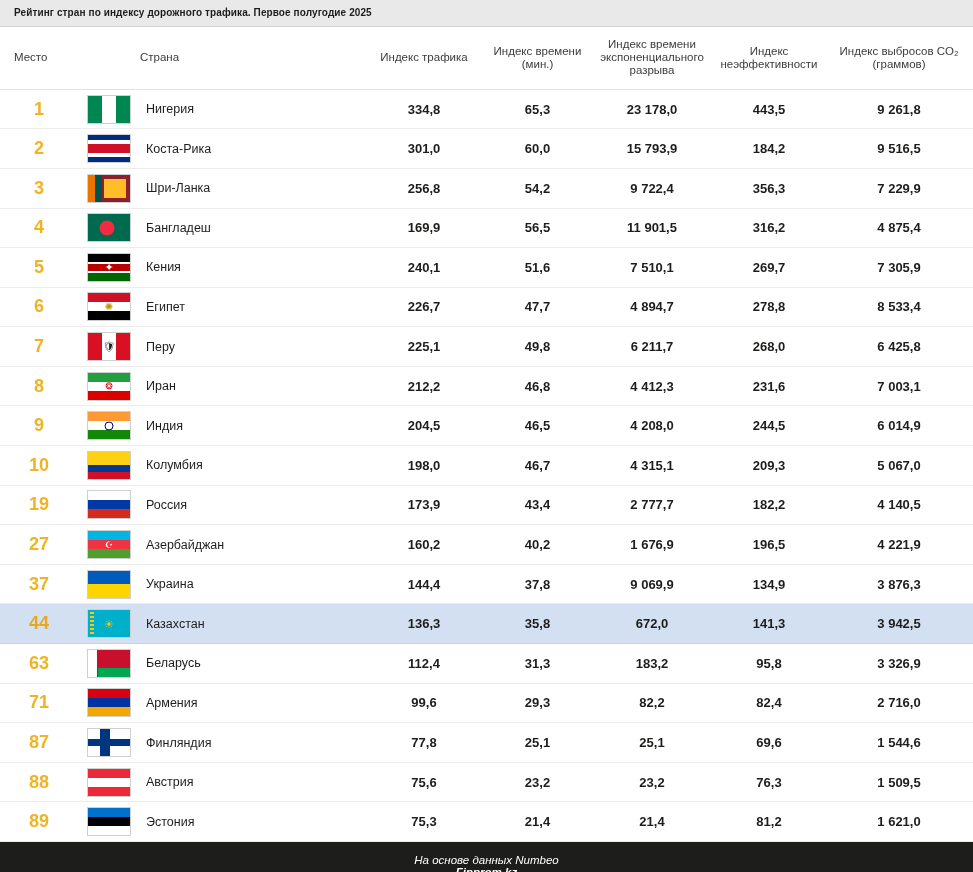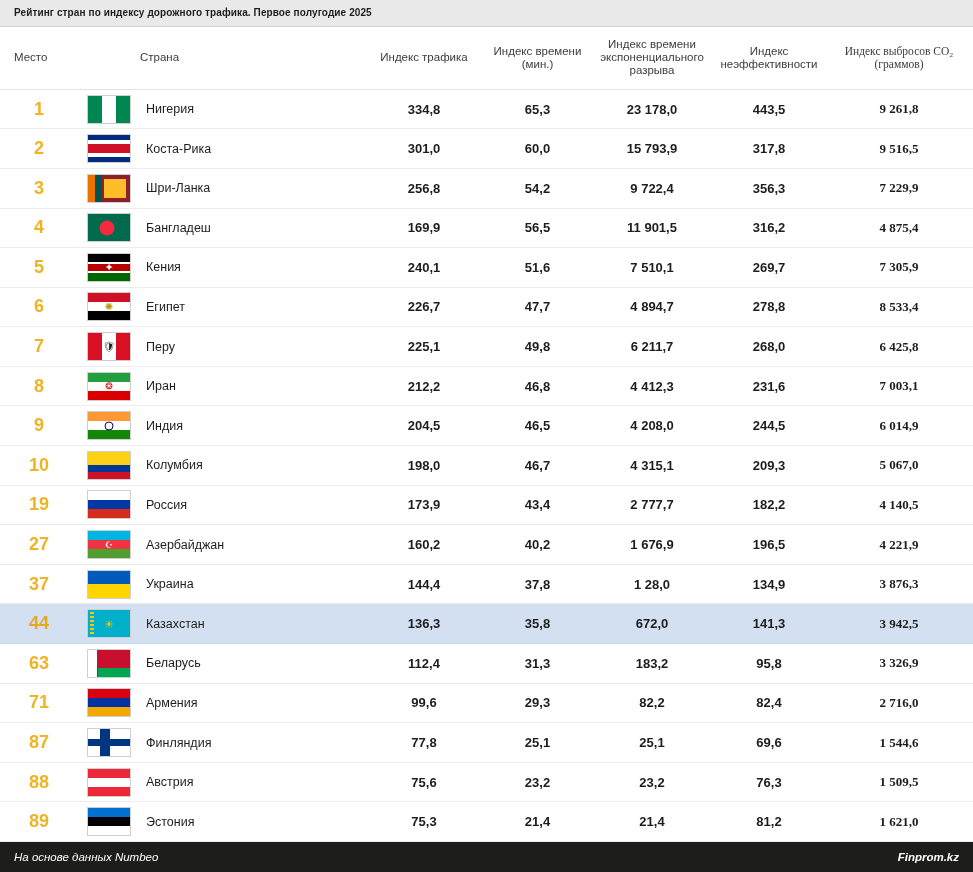--- a/index.html
+++ b/index.html
@@ -60,21 +60,21 @@
     padding: 0 4px;
     box-sizing: border-box;
   }
   .col-rank   { width: 78px;  flex: 0 0 78px; }
   .col-flag   { width: 62px;  flex: 0 0 62px; }
   .col-country{ width: 224px; flex: 0 0 224px; }
   .col-v1     { width: 120px; flex: 0 0 120px; }
   .col-v2     { width: 107px; flex: 0 0 107px; }
   .col-v3     { width: 122px; flex: 0 0 122px; }
   .col-v4     { width: 112px; flex: 0 0 112px; }
-  .col-v5     { width: 148px; flex: 0 0 148px; font-family: Liberation Serif, serif; }
+  .col-v5     { width: 148px; flex: 0 0 148px; }
 
   .header .col-rank { text-align: left; padding-left: 14px; }
   .header .col-country { text-align: left; padding-left: 0; }
   .header .col-country span { display: block; width: 100%; text-align: left; }
 
   
   .row {
     display: flex;
     align-items: center;
     height: 38.6px;
@@ -142,20 +142,21 @@
   .footer {
     height: 30px;
     background: #1d1d1b;
     color: #ffffff;
     display: flex;
     align-items: center;
     justify-content: space-between;
     padding: 12px 14px;
     box-sizing: border-box;
     font-size: 11.5px;
+    flex-direction: column;
   }
   .footer .src { font-style: italic; }
   .footer .brand { font-weight: bold; font-style: italic; }
 </style>
 </head>
 <body>
 
 <div class="page">
 
   <div class="titlebar">
@@ -202,21 +203,21 @@
               <i style="background:#fff;flex:0 0 14%"></i>
               <i style="background:#ce1126;flex:0 0 36%"></i>
               <i style="background:#fff;flex:0 0 14%"></i>
               <i style="background:#002b7f;flex:0 0 18%"></i>
             </div>
           </div>
           <div class="cell col-country country-name">Коста-Рика</div>
           <div class="cell col-v1 val">301,0</div>
           <div class="cell col-v2 val">60,0</div>
           <div class="cell col-v3 val">15 793,9</div>
-          <div class="cell col-v4 val">317,8</div>
+          <div class="cell col-v4 val">184,2</div>
           <div class="cell col-v5 val">9 516,5</div>
         </div>
         <div class="row">
           <div class="cell col-rank rank">3</div>
           <div class="cell col-flag flag-wrap">
             <div class="flag" style="background:#8d2029">
               <div style="position:absolute;left:0;top:0;bottom:0;width:34%;display:flex">
                 <i style="flex:1;background:#eb7400"></i>
                 <i style="flex:1;background:#00534e"></i>
               </div>
@@ -384,21 +385,21 @@
           <div class="cell col-rank rank">37</div>
           <div class="cell col-flag flag-wrap">
             <div class="flag fh">
               <i style="background:#005bbb"></i>
               <i style="background:#ffd500"></i>
             </div>
           </div>
           <div class="cell col-country country-name">Украина</div>
           <div class="cell col-v1 val">144,4</div>
           <div class="cell col-v2 val">37,8</div>
-          <div class="cell col-v3 val">1 28,0</div>
+          <div class="cell col-v3 val">9 069,9</div>
           <div class="cell col-v4 val">134,9</div>
           <div class="cell col-v5 val">3 876,3</div>
         </div>
         <div class="row highlight">
           <div class="cell col-rank rank">44</div>
           <div class="cell col-flag flag-wrap">
             <div class="flag" style="background:#00afca">
               <span class="emblem" style="color:#fec50c;font-size:11px">☀</span>
               <div style="position:absolute;left:2px;top:2px;bottom:2px;width:4px;background:repeating-linear-gradient(180deg,#fec50c 0 2px,#00afca 2px 4px)"></div>
             </div>

